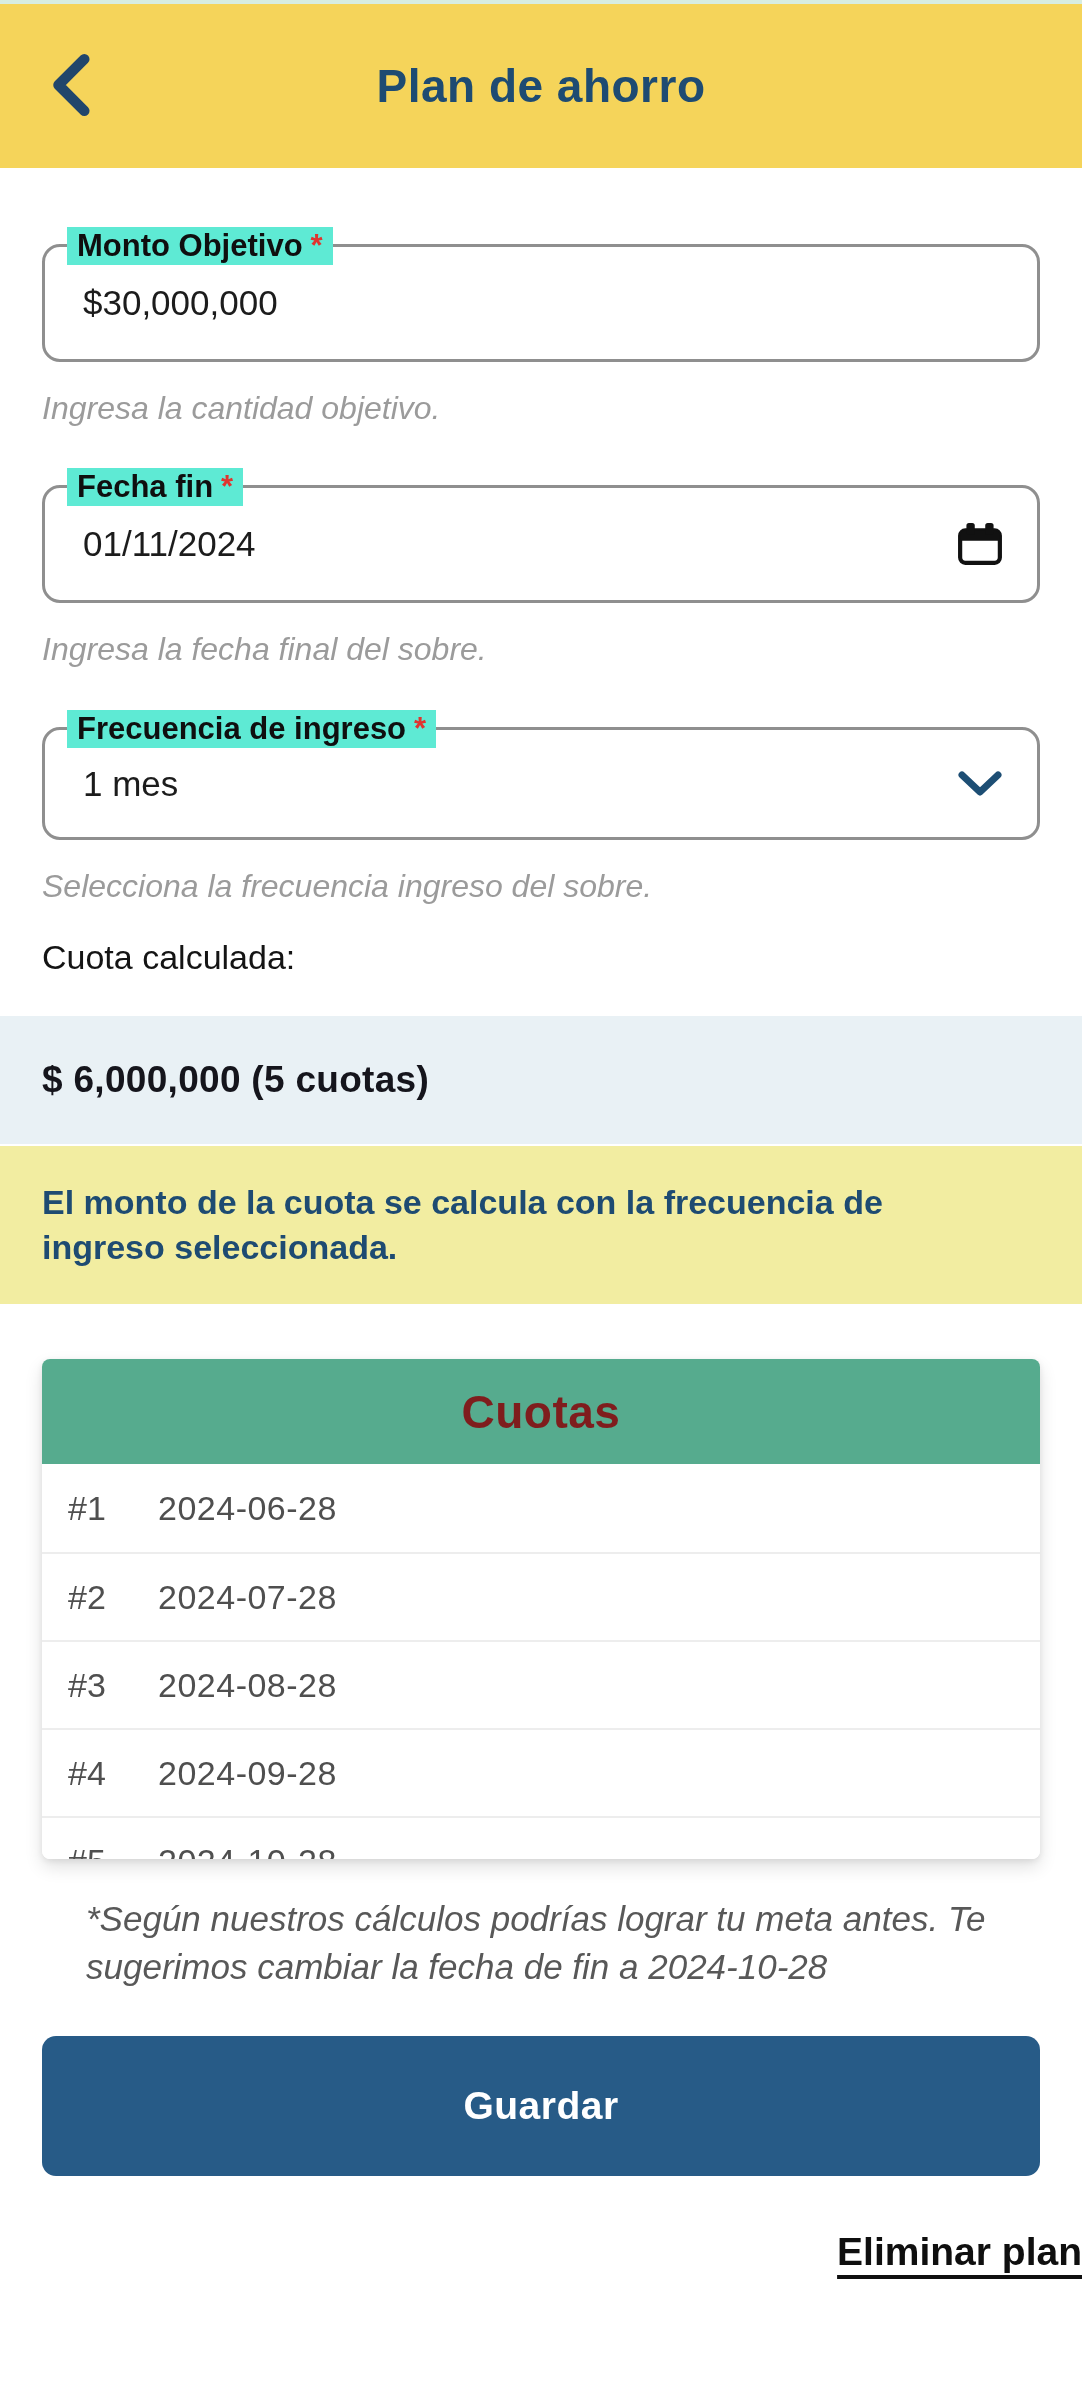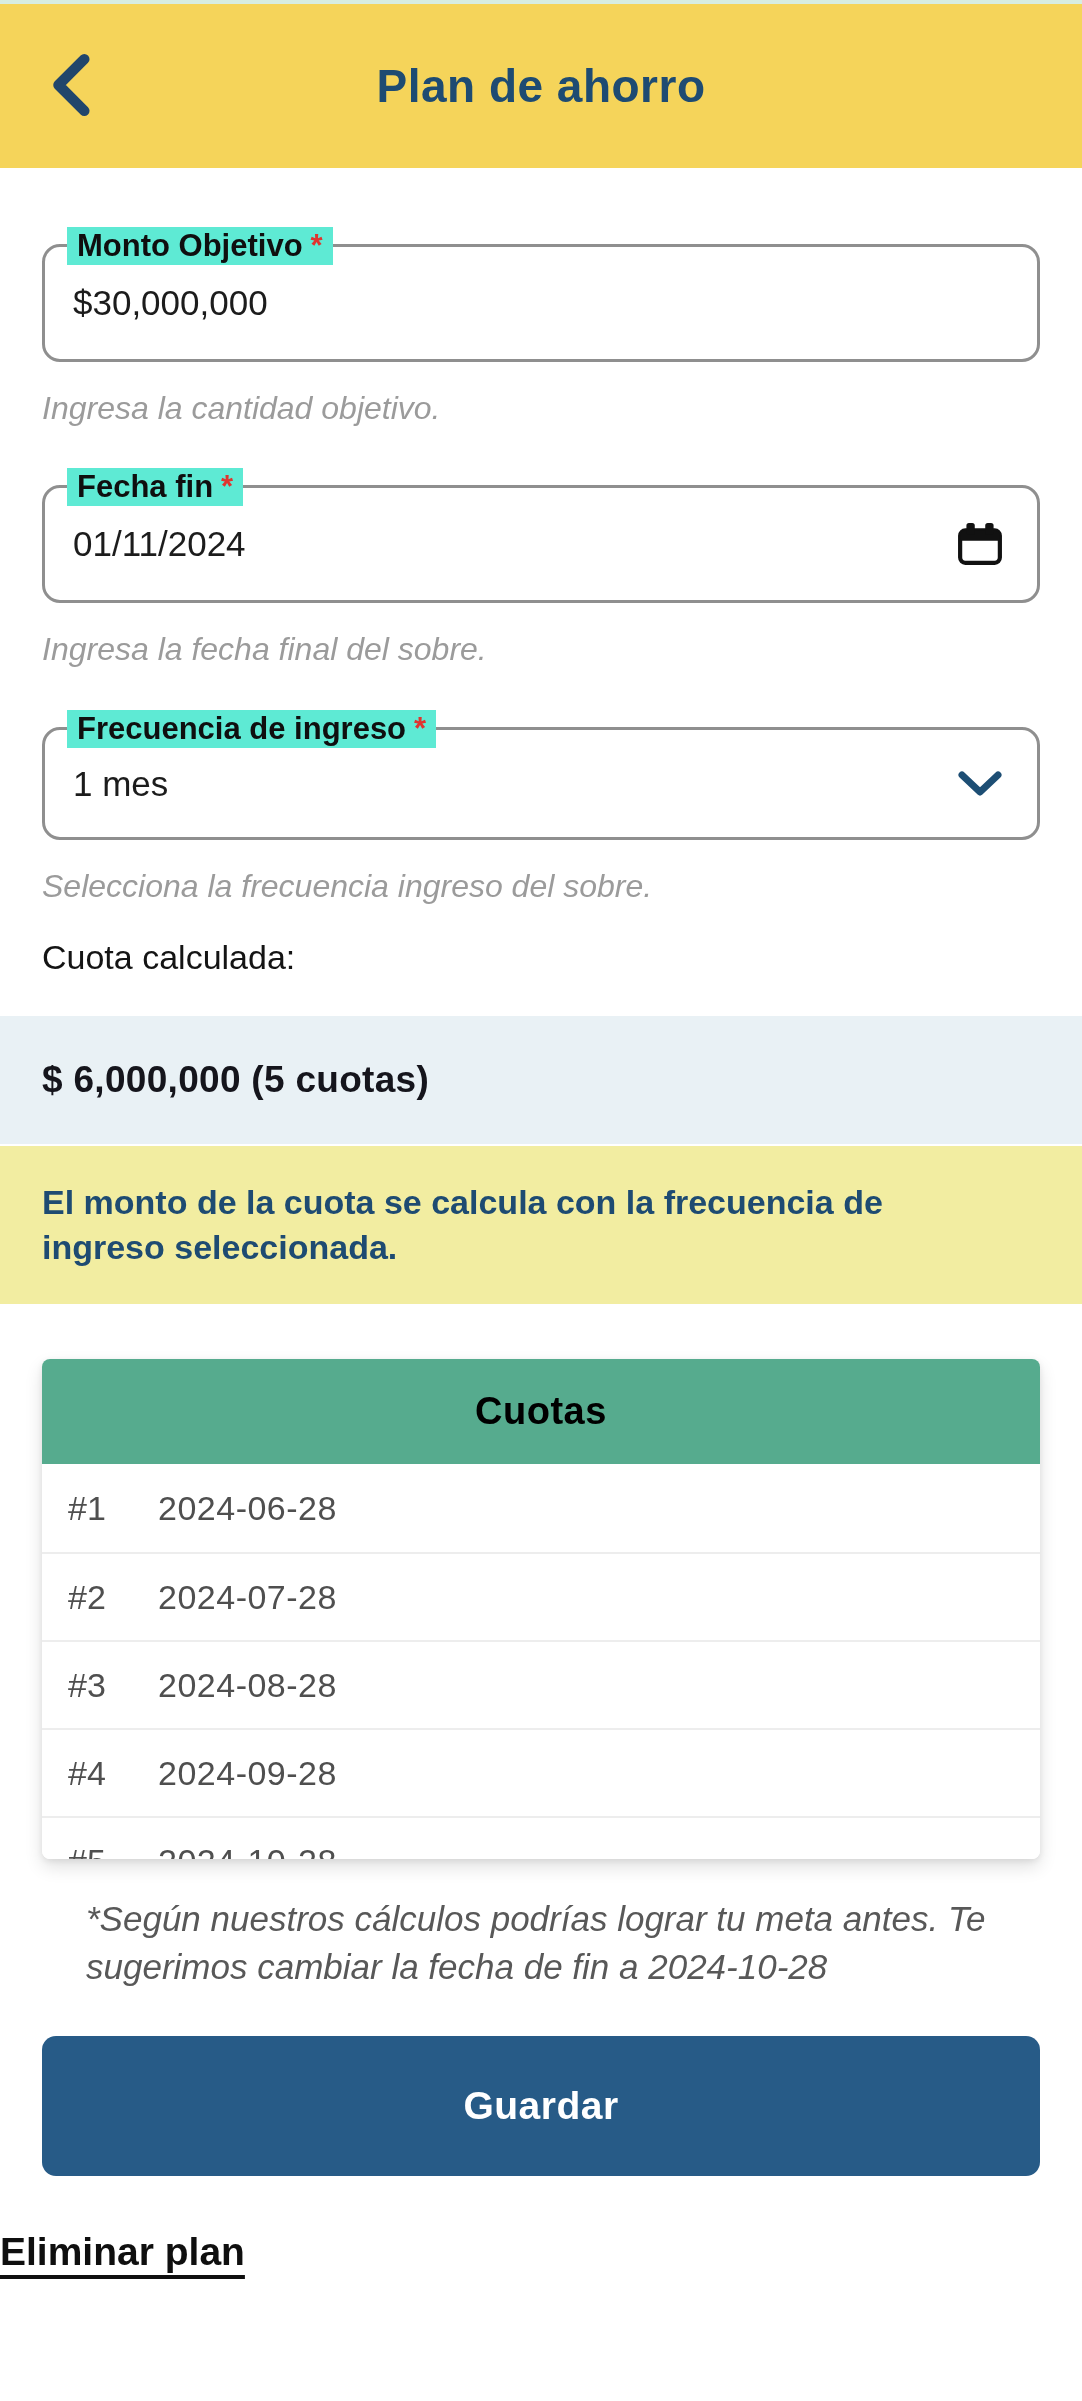--- a/index.html
+++ b/index.html
@@ -22,48 +22,48 @@
   .content{padding:0 42px;}
 
   .field{position:relative;border:3px solid var(--field-border);border-radius:18px;background:#fff;display:flex;align-items:center;}
   .field.h118{height:118px;}
   .field.h113{height:113px;}
   .field-m1{margin-top:76px;}
   .field-m2{margin-top:57px;}
   .field-m3{margin-top:58px;}
   .field-label{position:absolute;top:-20px;left:22px;background:#5eead4;padding:0 10px;font-size:31px;font-weight:700;color:#0F0F0F;white-space:nowrap;line-height:38px;}
   .req{color:var(--required);font-weight:700;margin-left:8px;}
-  .field-value{font-size:35px;color:#1C1C1C;padding-left:28px;flex:1;}
+  .field-value{font-size:35px;color:#1C1C1C;padding-left:38px;flex:1;}
   .field-trailing{margin-right:34px;display:flex;align-items:center;}
 
   .helper{margin-top:26px;font-size:32px;line-height:40px;font-style:italic;color:var(--helper);}
 
   .cuota-label{margin-top:30px;font-size:34px;line-height:42px;font-weight:500;color:#141414;}
 
   .result-box{margin-top:38px;width:100%;height:128px;background:var(--result-bg);display:flex;align-items:center;}
   .result-text{font-size:37px;font-weight:700;color:#15151C;padding-left:42px;letter-spacing:.3px;}
 
   .info-box{margin-top:2px;width:100%;height:158px;background:var(--info-bg);display:flex;align-items:center;}
   .info-text{font-size:34px;font-weight:700;color:var(--navy);line-height:45px;padding-left:42px;padding-right:130px;}
 
   .table-card{margin:55px 42px 0;height:500px;border-radius:8px;overflow:hidden;box-shadow:0 8px 18px rgba(0,0,0,.12), 0 2px 6px rgba(0,0,0,.08);background:#fff;}
   .table-header{height:105px;background:var(--table-header-bg);display:flex;align-items:center;justify-content:center;}
-  .table-header-text{color:#000000;font-size:38px;font-weight:700;letter-spacing:.5px;}
+  .table-header-text{color:#7f1d1d;font-size:46px;font-weight:700;letter-spacing:.5px;}
   .table-scroll{height:395px;overflow:hidden;}
   .t-row{height:88px;display:flex;align-items:center;padding-left:26px;border-top:2px solid #EDEDED;background:#fff;}
   .t-row:first-child{border-top:none;}
   .t-num{width:90px;font-size:34px;color:var(--row-text);}
   .t-date{font-size:34px;color:var(--row-text);letter-spacing:.5px;}
 
   .note{margin:36px auto 0;width:910px;text-align:left;font-size:35px;line-height:48px;font-style:italic;color:#585858;}
 
   .save-btn{display:flex;align-items:center;justify-content:center;margin:45px 42px 0;height:140px;width:998px;background:var(--button-bg);border:none;border-radius:14px;cursor:pointer;}
   .save-label{color:#fff;font-size:39px;font-weight:700;letter-spacing:.5px;}
 
-  .delete-link{margin-top:54px;text-align:left;}
+  .delete-link{margin-top:54px;text-align:right;}
   .delete-link a{color:#0F0F0F;font-size:39px;font-weight:700;text-decoration:underline;text-decoration-thickness:4px;text-underline-offset:10px;cursor:pointer;}
 </style>
 </head>
 <body>
 
 <div class="screen">
 
   <div class="top-strip"></div>
 
   <header class="app-header">

